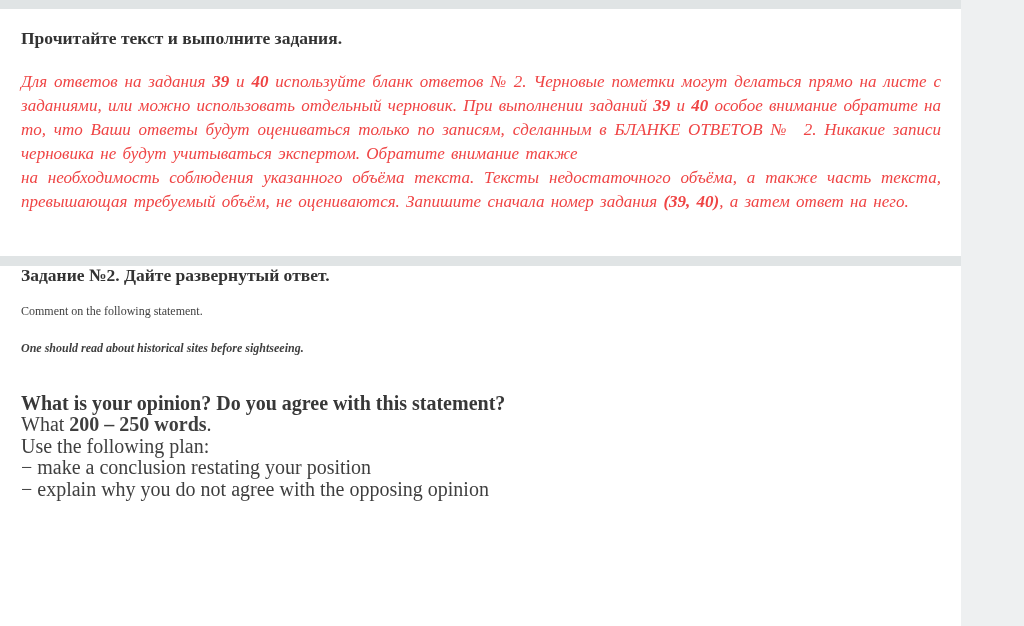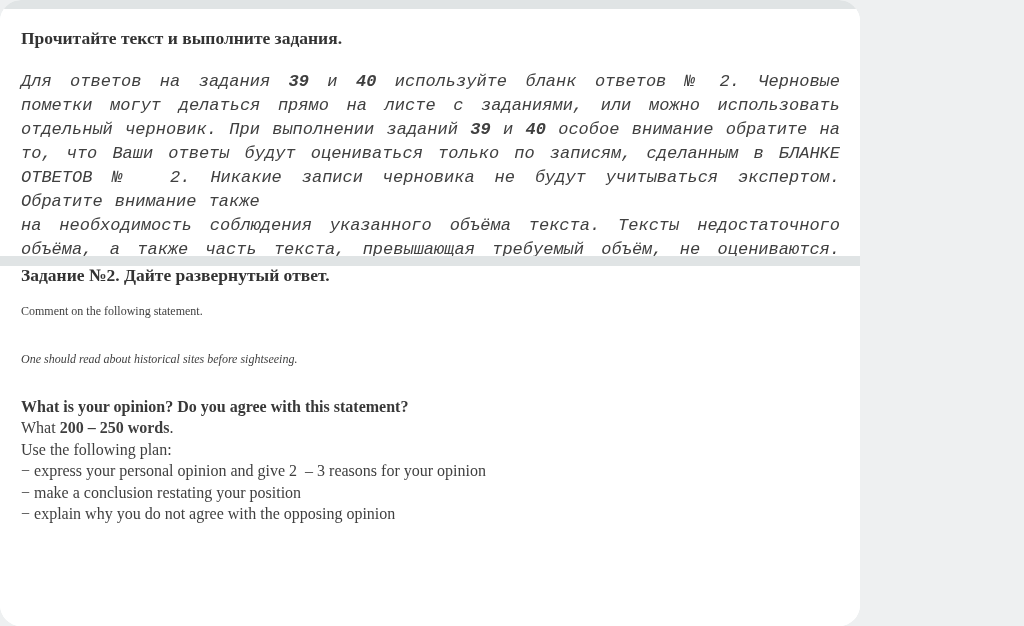--- a/index.html
+++ b/index.html
@@ -2,27 +2,26 @@
 <html><head>
 <meta charset="utf-8">
 <style>
   html, body {
     margin: 0;
     padding: 0;
     background: #eef0f1;
   }
   #page {
     position: relative;
-    width: 860px;
+    width: 961px;
     height: 626px;
     background: #ffffff;
     overflow: hidden;
     font-family: "Liberation Serif", serif;
     color: #3d3d3d;
-    border-radius: 21px;
   }
   .strip {
     position: absolute;
     left: 0;
     right: 0;
     background: #e0e4e5;
   }
   #strip-top { top: 0; height: 9px; }
   #strip-mid { top: 256px; height: 10px; }
   .section {
@@ -46,37 +45,36 @@
   #instructions-heading { margin-top: 20px; }
   #task-heading { }
 
   .instr-paragraph {
     margin: 23px 0 0;
     font-style: italic;
     font-size: 17px;
     line-height: 24px;
     text-align: justify;
     word-spacing: 2px;
-    color: #404040;
-    font-family: Liberation Mono, monospace;
+    color: #ef4444;
   }
   .instr-paragraph .b { font-weight: bold; }
 
   .line {
     margin: 0;
     font-size: 12px;
     line-height: 17px;
     color: #3f3f3f;
   }
   #task-prompt { margin-top: 19px; }
-  #task-statement { margin-top: 31px; font-style: italic; }
+  #task-statement { margin-top: 20px; font-style: italic; font-weight: bold; }
 
   .task-block {
-    margin-top: 28px;
-    font-size: 16px;
+    margin-top: 36px;
+    font-size: 20px;
     line-height: 21.4px;
     color: #3f3f3f;
   }
   .task-block .b { font-weight: bold; }
   .opinion-q { font-weight: bold; color: #383838; }
   .plan-item { white-space: pre-wrap; }
 </style>
 </head>
 <body>
 
@@ -94,20 +92,19 @@
   <div id="section-task" class="section">
     <div id="task-heading" class="heading">Задание №2. Дайте развернутый ответ.</div>
     <div id="task-prompt" class="line">Comment on the following statement.</div>
     <div id="task-statement" class="line">One should read about historical sites before sightseeing.</div>
 
     <div class="task-block">
       <div class="opinion-q">What is your opinion? Do you agree with this statement?</div>
       <div><span>What </span><span class="b">200 – 250 words</span><span>.</span></div>
       <div>Use the following plan:</div>
       <div>
-          <div class="plan-item">− express your personal opinion and give 2&nbsp; – 3 reasons for your opinion</div>
           <div class="plan-item">− make a conclusion restating your position</div>
           <div class="plan-item">− explain why you do not agree with the opposing opinion</div>
         </div>
     </div>
   </div>
 
 </div>
 
 </body></html>

